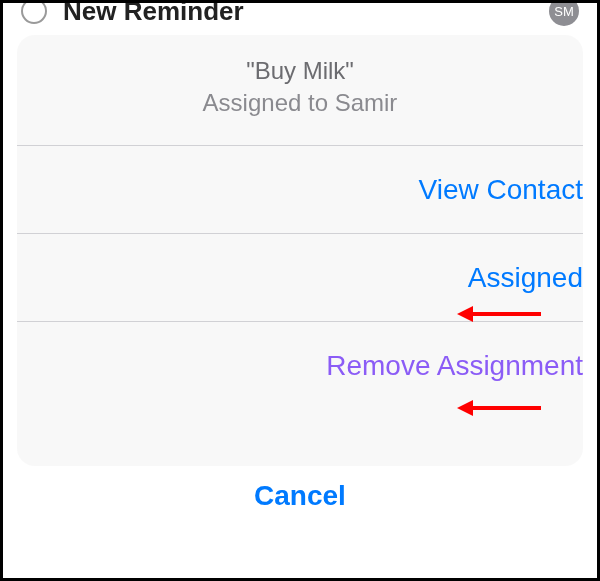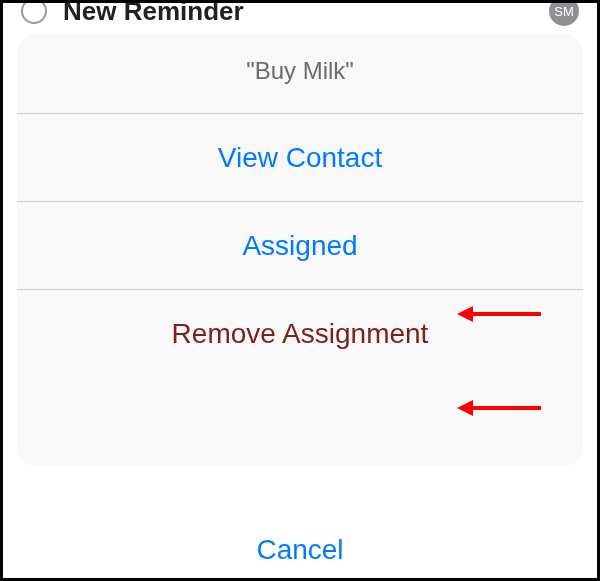--- a/index.html
+++ b/index.html
@@ -101,42 +101,42 @@
 
     .sep {
       height: 1px;
       background: #d1d1d5;
     }
 
     .action-btn {
       height: 87px;
       display: flex;
       align-items: center;
-      justify-content: center;
+      justify-content: flex-end;
       font-size: 28px;
       font-weight: 400;
       color: #007aff;
       cursor: pointer;
       user-select: none;
     }
 
     .action-btn.destructive {
-      color: #7f1d1d;
+      color: #8b5cf6;
     }
 
     .cancel-btn {
       margin-top: 14px;
       height: 86px;
       background: #ffffff;
       border-radius: 18px;
       display: flex;
-      align-items: flex-end;
+      align-items: flex-start;
       justify-content: center;
       font-size: 28px;
-      font-weight: 400;
+      font-weight: 700;
       color: #007aff;
       cursor: pointer;
       user-select: none;
     }
 
     
     .arrow {
       position: absolute;
       width: 84px;
       height: 18px;
@@ -158,20 +158,21 @@
   <span class="bg-radio"></span>
   <span class="bg-title">New Reminder</span>
   <span class="bg-avatar">SM</span>
 </div>
 
 <div class="sheet-wrap">
   <div class="sheet-main">
 
     <div class="sheet-header">
       <div class="sheet-title">"Buy Milk"</div>
+      <div class="sheet-subtitle">Assigned to Samir</div>
     </div>
 
     <div class="sep"></div>
 
     <div class="action-btn">
       <span>View Contact</span>
     </div>
 
     <div class="sep"></div>
 

